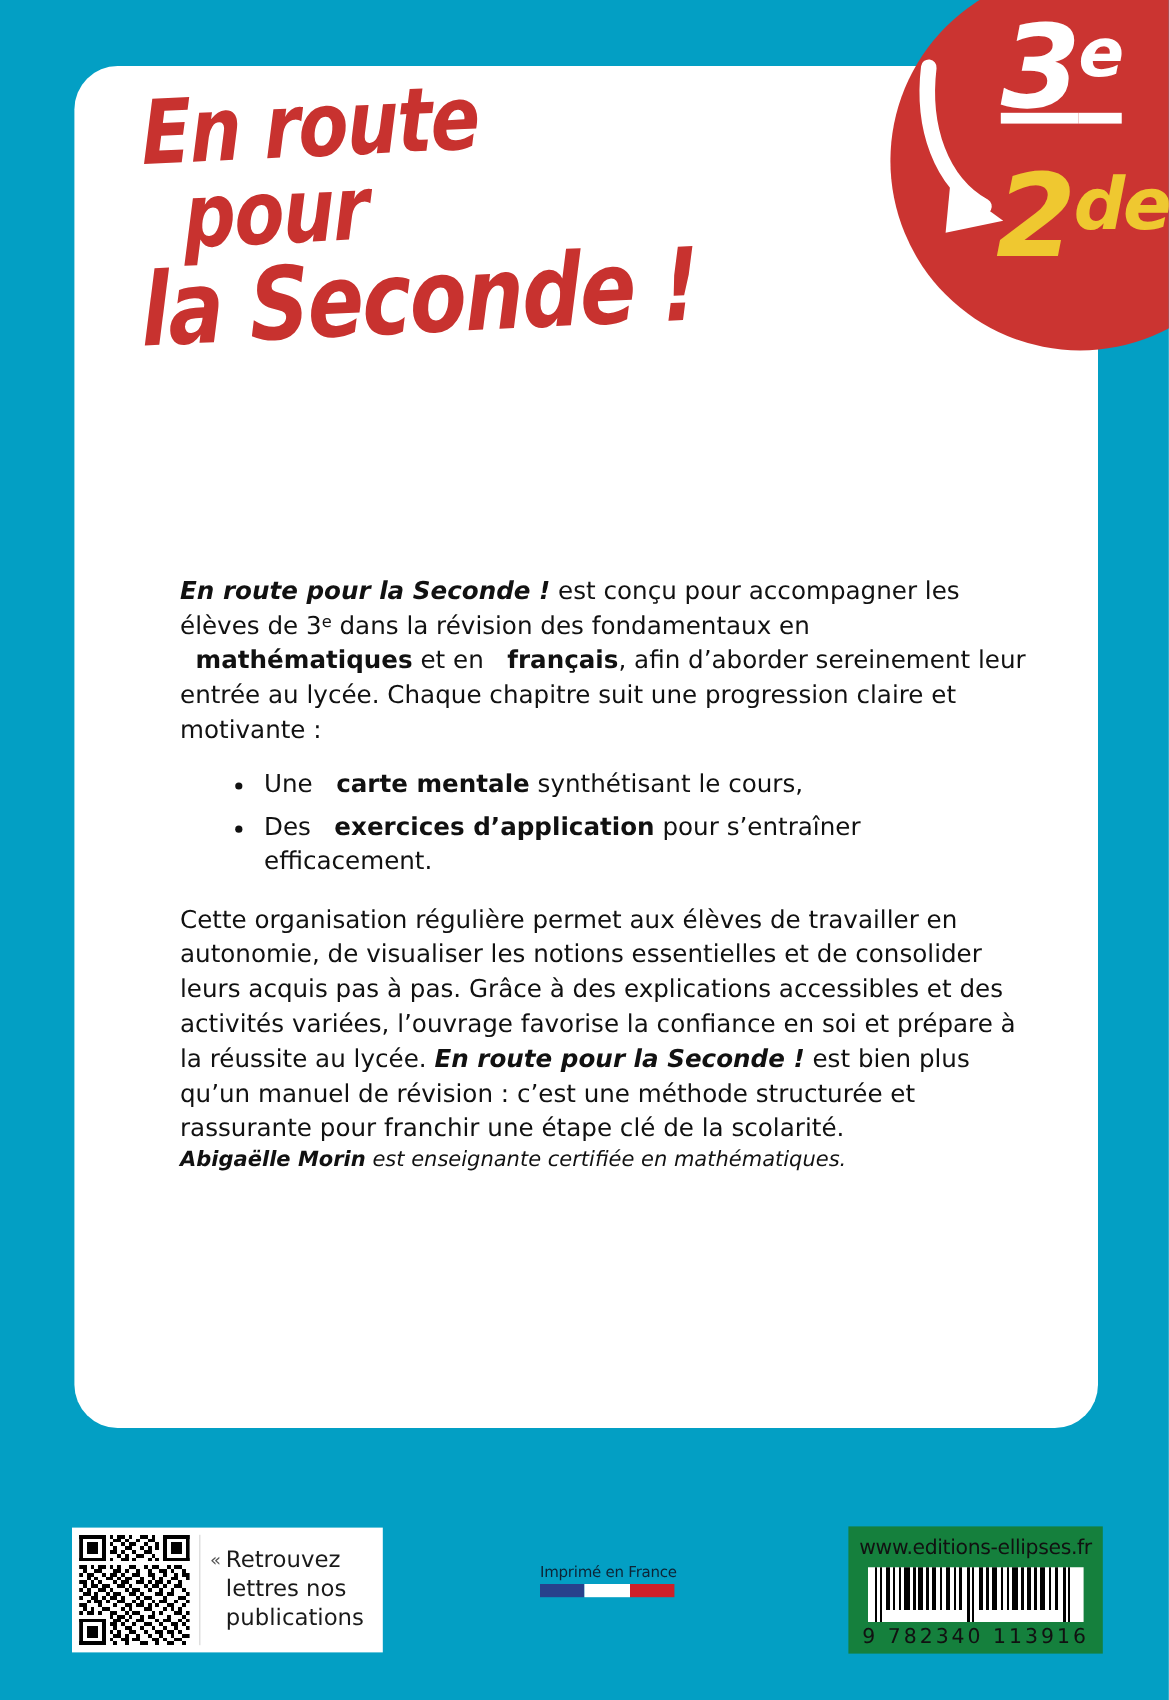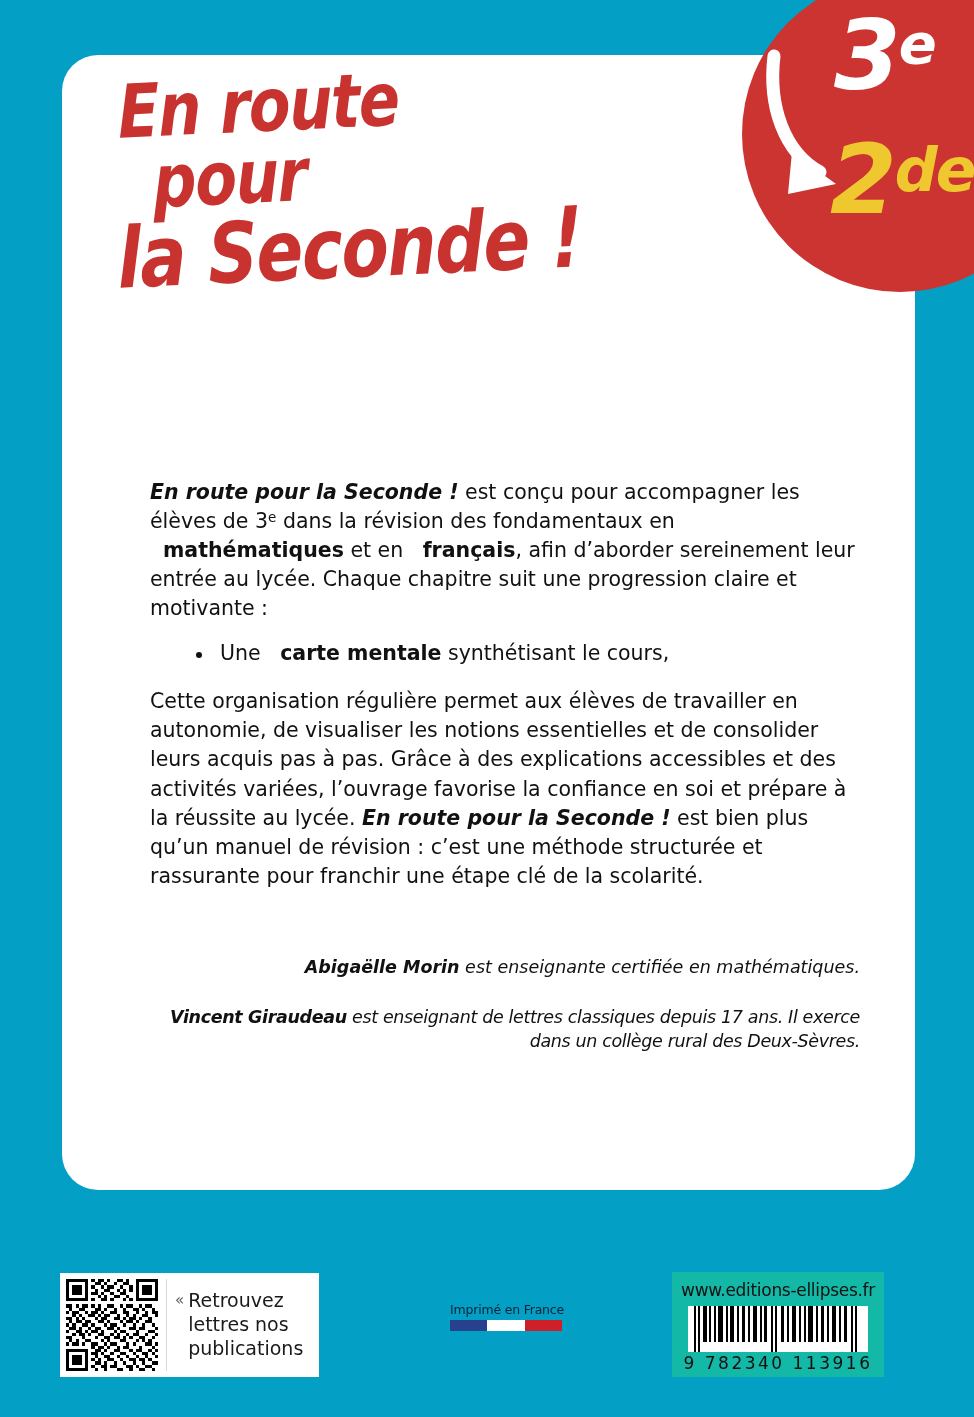--- a/index.html
+++ b/index.html
@@ -55,20 +55,21 @@
     letter-spacing: -2px;
     line-height: 1;
     white-space: nowrap;
     z-index: 6;
   }
   #badge-3e {
     left: 92px;
     top: 32px;
     color: #ffffff;
     font-size: 96px;
+    text-decoration: underline;
   }
   #badge-3e .sup {
     font-size: 56px;
     vertical-align: 26px;
   }
   #badge-2de {
     left: 88px;
     top: 140px;
     color: #EFC830;
     font-size: 96px;
@@ -149,21 +150,21 @@
     left: 150px;
     top: 955px;
     width: 710px;
     z-index: 4;
     color: #111111;
     font-family: "DejaVu Sans", sans-serif;
     font-style: italic;
     font-size: 17.5px;
     line-height: 1.38;
   }
-  #authors p { margin: 0 0 26px 0; text-align: right; }
+  #authors p { margin: 0 0 26px 0; }
   #authors b { font-weight: bold; font-style: italic; }
   .author-note-compact { letter-spacing: -0.35px; }
 
   
   #footer { position: absolute; left: 0; top: 1190px; width: 974px; height: 227px; z-index: 3; }
 
   #qr-panel {
     position: absolute;
     left: 60px;
     top: 83px;
@@ -199,24 +200,24 @@
     font-size: 12.5px;
     color: #0d2436;
     white-space: nowrap;
     letter-spacing: -0.2px;
   }
   #french-flag { display: flex; height: 11px; margin-top: 3px; }
   #french-flag span { flex: 1; display: block; }
 
   #barcode-panel {
     position: absolute;
-    left: 672px;
+    left: 707px;
     top: 82px;
     width: 212px;
-    background: #14b8a6;
+    background: #15803d;
     padding: 8px 0 4px 0;
     text-align: center;
   }
   #publisher-url {
     font-family: "DejaVu Sans", sans-serif;
     font-size: 17px;
     color: #111;
     letter-spacing: -0.3px;
   }
   #barcode-graphic { margin-top: 6px; }
@@ -251,28 +252,28 @@
     <span>2</span><span class="sup">de</span>
   </div>
 </div>
 
 <div id="blurb">
 
   <p><span class="bt">En route pour la Seconde !</span><span> est conçu pour accompagner les élèves de 3</span><sup>e</sup><span> dans la révision des fondamentaux en </span><b>mathématiques</b><span> et en </span><b>français</b><span>, afin d’aborder sereinement leur entrée au lycée. Chaque chapitre suit une progression claire et motivante :</span></p>
 
   <ul id="feature-list">
     <li><span>Une </span><b>carte mentale</b><span> synthétisant le cours,</span></li>
+    <li><span>Des </span><b>exercices d’application</b><span> pour s’entraîner efficacement.</span></li>
   </ul>
 
   <p><span>Cette organisation régulière permet aux élèves de travailler en autonomie, de visualiser les notions essentielles et de consolider leurs acquis pas à pas. Grâce à des explications accessibles et des activités variées, l’ouvrage favorise la confiance en soi et prépare à la réussite au lycée. </span><span class="bt">En route pour la Seconde !</span><span> est bien plus qu’un manuel de révision : c’est une méthode structurée et rassurante pour franchir une étape clé de la scolarité.</span></p>
 </div>
 
 <div id="authors">
   <p><b>Abigaëlle Morin</b><span> est enseignante certifiée en mathématiques.</span></p>
-  <p class="author-note-compact"><b>Vincent Giraudeau</b><span> est enseignant de lettres classiques depuis 17 ans. Il exerce dans un collège rural des Deux-Sèvres.</span></p>
 </div>
 
 <div id="footer">
 
   <div id="qr-panel">
     <svg id="qr-code" viewBox="0 0 29 29" shape-rendering="crispEdges">
       <rect width="29" height="29" fill="#ffffff"></rect>
       <g fill="#000000">
         <rect x="0" y="0" width="7" height="1"></rect>
           <rect x="0" y="6" width="7" height="1"></rect>

